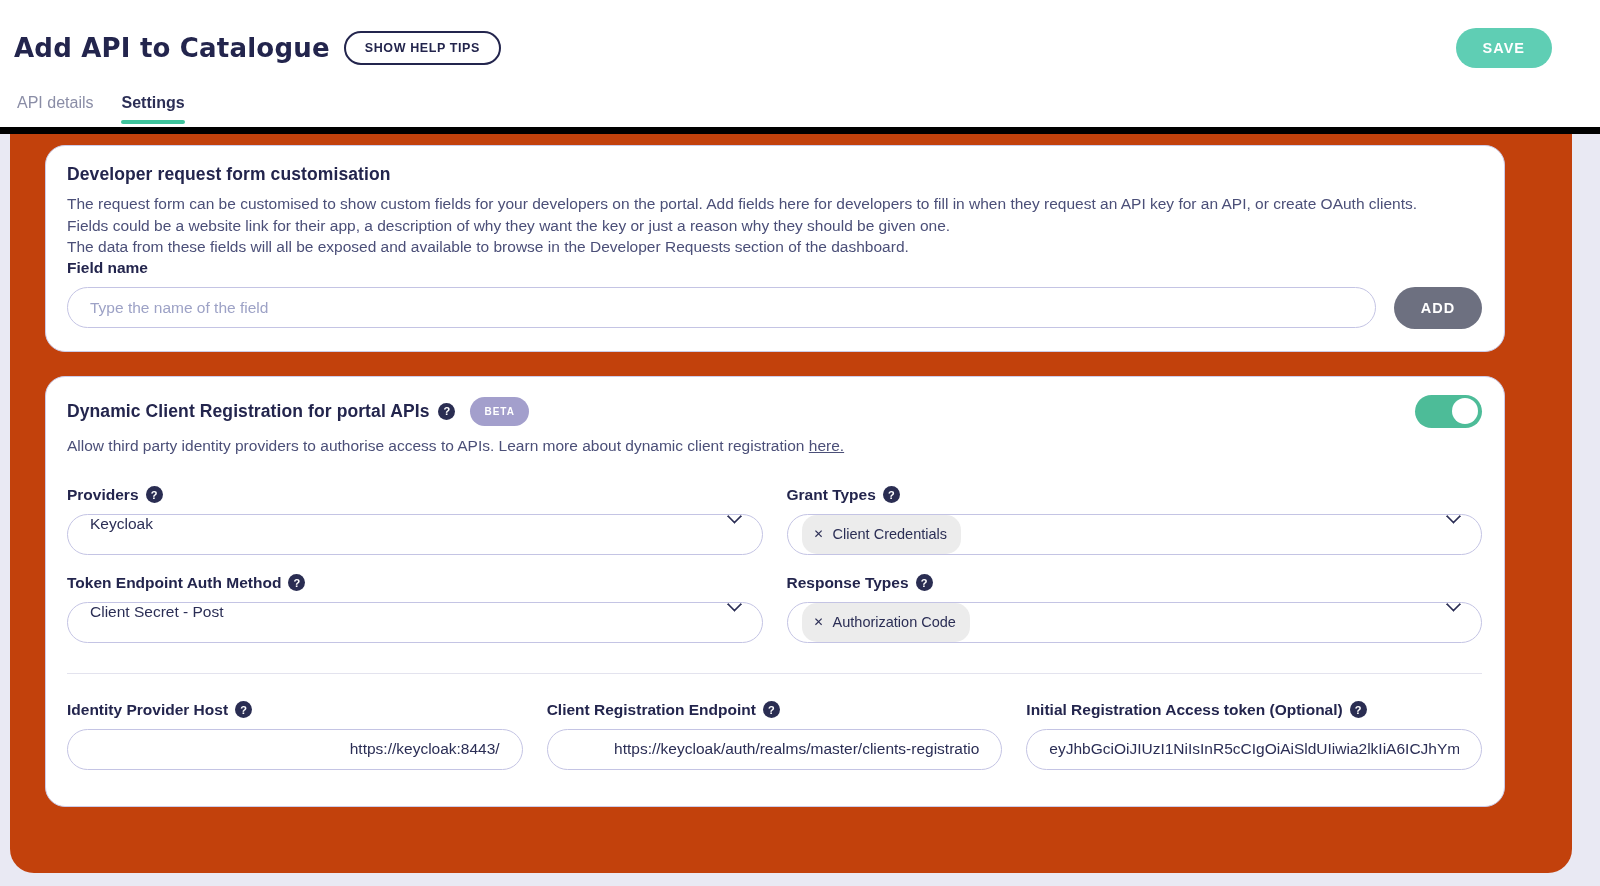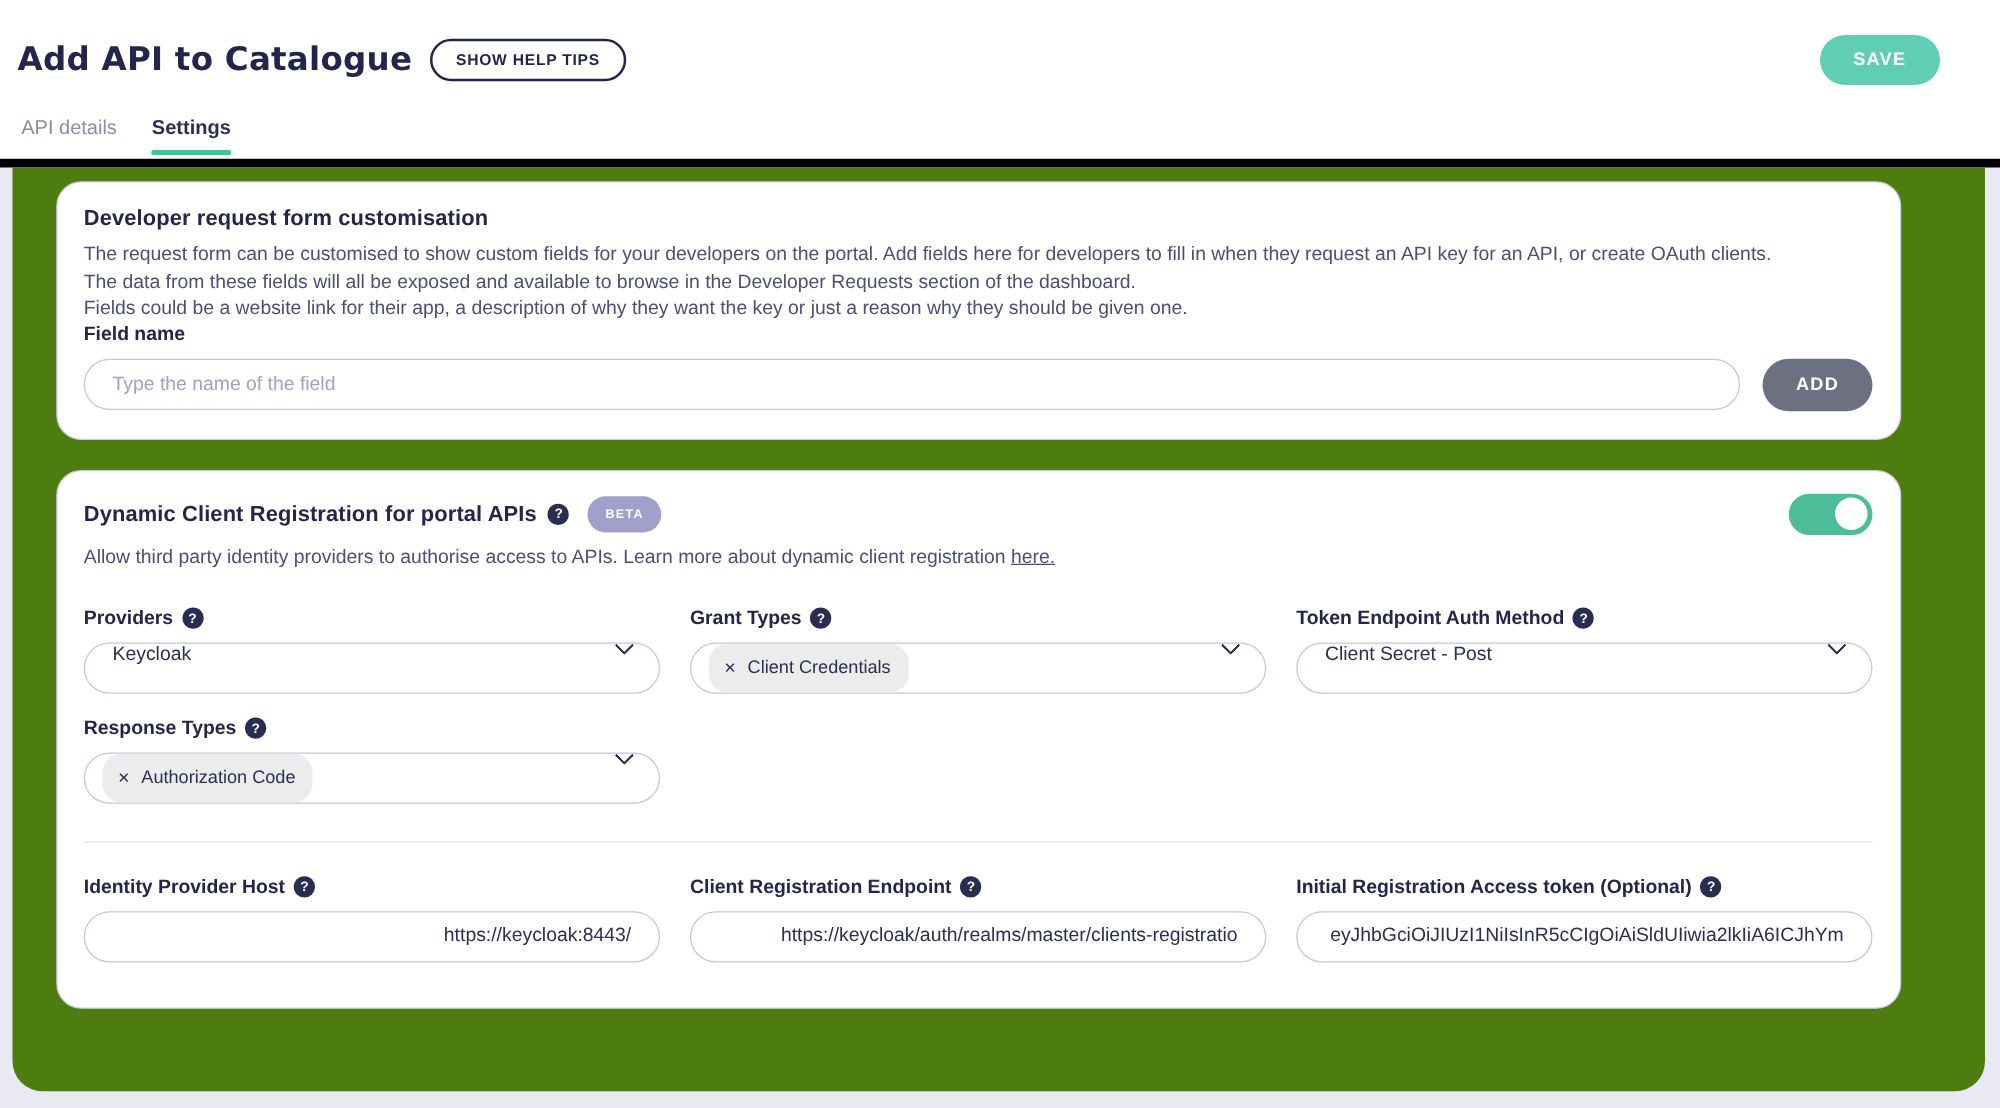--- a/index.html
+++ b/index.html
@@ -77,22 +77,22 @@
     content: "";
     position: absolute;
     left: 0; right: 0; bottom: -1px;
     height: 4px;
     border-radius: 2px;
     background: #3ec39c;
   }
 
   
   .panel {
-    background: #4d7c0f;
-    margin: 0 12px 0 10px;
+    background: #c2410c;
+    margin: 0 28px 0 10px;
     height: 739px;
     border-radius: 0 0 24px 24px;
     padding: 11px 67px 0 35px;
   }
   .card {
     background: #ffffff;
     border: 1.5px solid #ccccea;
     border-radius: 20px;
     padding: 18px 22px 22px 21px;
   }
@@ -194,21 +194,21 @@
   }
   .dcr-subtitle {
     margin-top: 9px;
     font-size: 15.5px;
     color: #4b4f78;
   }
   .dcr-subtitle a { color: #4b4f78; text-decoration: underline; cursor: pointer; }
 
   .form-grid {
     display: grid;
-    grid-template-columns: 1fr 1fr 1fr;
+    grid-template-columns: 1fr 1fr;
     column-gap: 24px;
     row-gap: 18px;
     margin-top: 30px;
   }
   .select {
     margin-top: 10px;
     height: 41px;
     border: 1.5px solid #c4c4e4;
     border-radius: 21px;
     display: flex;
@@ -269,22 +269,22 @@
     <div class="tab active">Settings</div>
   </div>
 </div>
 
 <div class="panel">
 
   <div class="card">
     <h2>Developer request form customisation</h2>
     <div class="card-desc">
       <div>The request form can be customised to show custom fields for your developers on the portal. Add fields here for developers to fill in when they request an API key for an API, or create OAuth clients.</div>
+      <div>Fields could be a website link for their app, a description of why they want the key or just a reason why they should be given one.</div>
       <div>The data from these fields will all be exposed and available to browse in the Developer Requests section of the dashboard.</div>
-      <div>Fields could be a website link for their app, a description of why they want the key or just a reason why they should be given one.</div>
     </div>
     <div class="field-label">Field name</div>
     <div class="input-row">
       <input class="pill-input" type="text" placeholder="Type the name of the field" style="">
       <button class="add-btn">ADD</button>
     </div>
   </div>
 
   <div class="card dcr-card">
     <div class="dcr-head">

